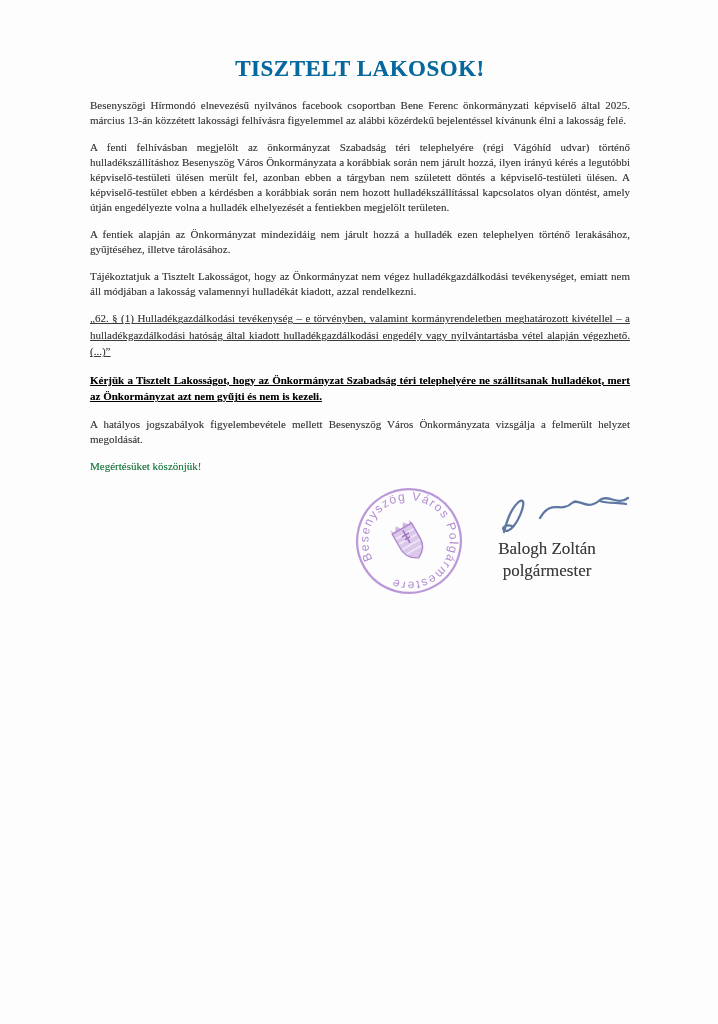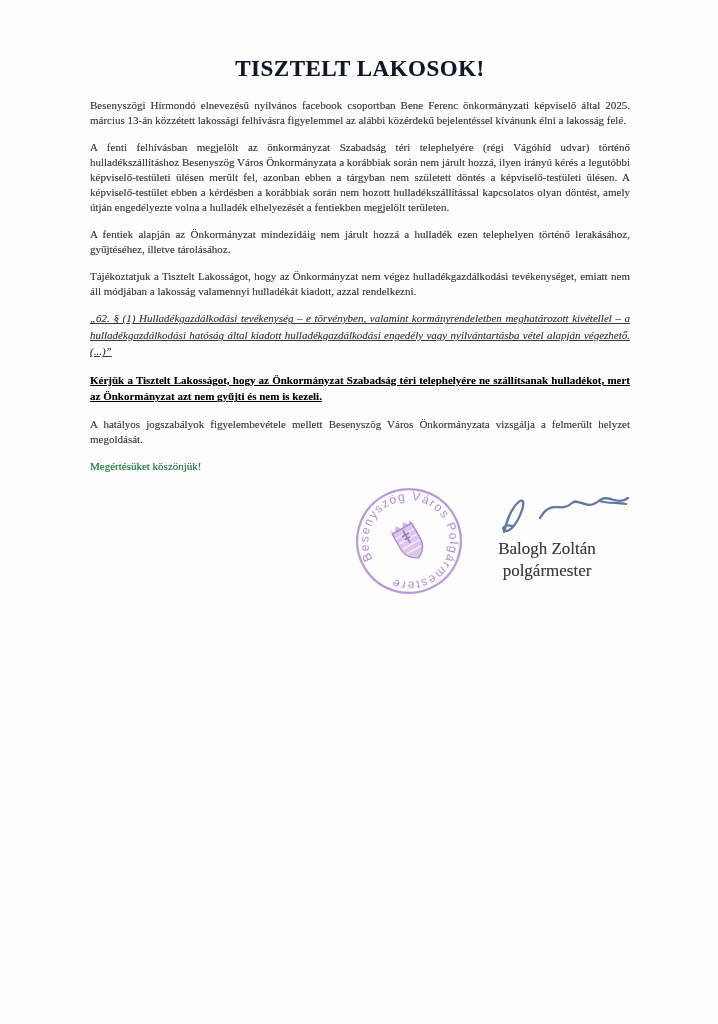--- a/index.html
+++ b/index.html
@@ -18,36 +18,35 @@
     color: #3b3b3b;
     font-family: "Liberation Serif", "DejaVu Serif", serif;
     overflow: hidden;
   }
   .doc-title {
     margin: 12px 0 16px 0;
     text-align: center;
     font-size: 23px;
     font-weight: bold;
     letter-spacing: 0.5px;
-    color: #0f172a;
+    color: #0369a1;
     text-shadow: 0 0 0.6px rgba(60,60,60,0.55);
   }
   p.doc-par {
     margin: 0 0 12px 0;
     font-size: 11px;
     line-height: 1.36;
     text-align: justify;
     text-shadow: 0 0 0.6px rgba(70,70,70,0.5);
   }
   p.u {
     text-decoration: underline;
     line-height: 1.5;
   }
   p.quote {
-    font-style: italic;
     text-decoration: underline;
     line-height: 1.5;
   }
   p.bold-u {
     font-weight: bold;
     text-decoration: underline;
     line-height: 1.5;
     color: #000000;
   }
   p.bold {

